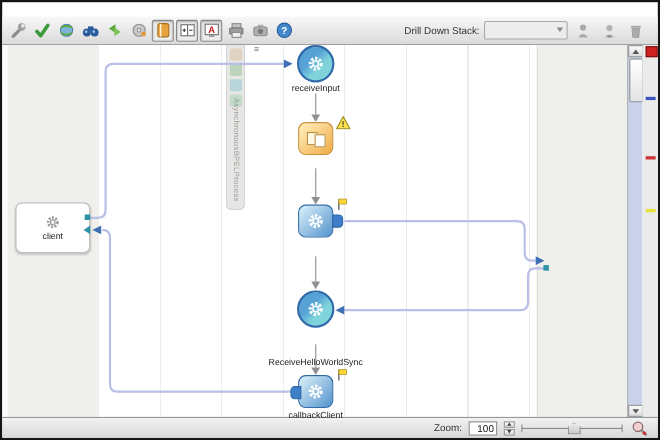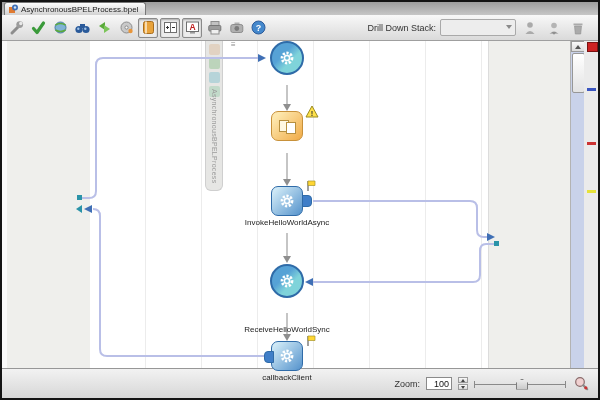--- a/index.html
+++ b/index.html
@@ -60,48 +60,38 @@
   
   .vscroll{position:absolute;left:568px;top:0;width:14px;bottom:0;background:#c9d2ea;border-left:1px solid #b3b3b3;box-sizing:border-box;}
   .sbtn{position:absolute;left:0;width:14px;height:11px;background:linear-gradient(#fafafa,#dcdcdc);border:1px solid #9a9a9a;box-sizing:border-box;display:flex;align-items:center;justify-content:center;}
   .sthumb{position:absolute;left:1px;top:12px;width:11px;height:38px;background:linear-gradient(#ffffff,#e3e3e3);border:1px solid #979797;border-radius:2px;}
   .tri-up{width:0;height:0;border-left:3.5px solid transparent;border-right:3.5px solid transparent;border-bottom:4.5px solid #555;}
   .tri-dn{width:0;height:0;border-left:3.5px solid transparent;border-right:3.5px solid transparent;border-top:4.5px solid #555;}
   .markerbar{position:absolute;left:582px;top:0;width:14px;bottom:0;background:#ebebeb;}
   .mark{position:absolute;left:3px;width:9px;}
 
   
-  .statusbar{position:absolute;left:0;right:0;bottom:0;height:30px;background:linear-gradient(#f2f2f2,#d7d7d7);
+  .statusbar{position:absolute;left:0;right:0;bottom:0;height:19px;background:linear-gradient(#f2f2f2,#d7d7d7);
              border-top:1px solid #979797;display:flex;align-items:center;justify-content:flex-end;gap:6px;padding:0 8px;box-sizing:border-box;margin-top:28px;}
   .zoom-label{font-size:9px;color:#333;}
   .spinval{width:26px;height:13px;background:#fff;border:1px solid #8a8a8a;font-size:9px;color:#111;text-align:right;padding-right:2px;line-height:13px;box-sizing:border-box;}
   .spinbtns{display:flex;flex-direction:column;gap:1px;}
   .spinbtn{width:10px;height:6px;background:linear-gradient(#fafafa,#d8d8d8);border:1px solid #9a9a9a;box-sizing:border-box;display:flex;align-items:center;justify-content:center;padding:0;}
   .spinbtn .t{width:0;height:0;border-left:2.5px solid transparent;border-right:2.5px solid transparent;}
   .slider{position:relative;width:92px;height:14px;}
   .slider .track{position:absolute;left:0;right:0;top:7px;height:1px;background:#8a8a8a;}
   .slider .cap{position:absolute;top:4px;width:1px;height:7px;background:#8a8a8a;}
   .slider .thumb{position:absolute;left:42px;top:2px;width:12px;height:11px;background:linear-gradient(#efefef,#c7c7c7);
                  clip-path:polygon(50% 0,100% 38%,100% 100%,0 100%,0 38%);box-shadow:inset 0 0 0 1px #7d7d7d;}
 </style>
 </head>
 <body>
 
 <div class="screen">
 
-  <div class="tabbar">
-    <div class="tab">
-      <svg width="9" height="10" viewBox="0 0 9 10">
-        <rect x="0" y="3" width="6" height="6" fill="#e07a30"></rect>
-        <circle cx="6" cy="3.5" r="3" fill="#3f6fb5"></circle>
-        <circle cx="6" cy="3.5" r="1.2" fill="#cfe3f7"></circle>
-      </svg>
-      <span>AsynchronousBPELProcess.bpel</span>
-    </div>
-  </div>
 
   <div class="toolbar">
     <button class="tbtn">
       <svg width="17" height="17" viewBox="0 0 17 17">
         <path d="M4 14 L10 8" stroke="#8d8d8d" stroke-width="3" stroke-linecap="round"></path>
         <circle cx="11.7" cy="5.6" r="3.4" fill="#9c9c9c"></circle>
           <circle cx="12.8" cy="4.5" r="1.7" fill="#e9e9e9"></circle>
       </svg>
     </button>
     <button class="tbtn">
@@ -239,31 +229,39 @@
       <path d="M285 44 V63" stroke="#a6a6a6" stroke-width="1.3"></path>
       <polygon points="285,70 281,63 289,63" fill="#8f8f8f"></polygon>
       <path d="M285 112 V138" stroke="#a6a6a6" stroke-width="1.3"></path>
       <polygon points="285,145 281,138 289,138" fill="#8f8f8f"></polygon>
       <path d="M285 192 V215" stroke="#a6a6a6" stroke-width="1.3"></path>
       <polygon points="285,222 281,215 289,215" fill="#8f8f8f"></polygon>
       <path d="M285 272 V293" stroke="#a6a6a6" stroke-width="1.3"></path>
       <polygon points="285,300 281,293 289,293" fill="#8f8f8f"></polygon>
     </svg>
 
+    <div class="plink" style="left:12px;top:143px;width:66px;height:44px;">
+      <svg width="14" height="14" viewBox="0 0 20 20">
+        <circle cx="10" cy="10" r="6" fill="none" stroke="#9a9a9a" stroke-width="3.4" stroke-dasharray="2.6 1.8"></circle>
+        <circle cx="10" cy="10" r="3" fill="none" stroke="#9a9a9a" stroke-width="1.6"></circle>
+      </svg>
+      <span class="plabel">client</span>
+    </div>
     <div class="conn-sq" style="left:75px;top:154px;"></div>
     <div class="conn-tri-l" style="left:74px;top:164px;"></div>
 
     <div class="conn-sq" style="left:492px;top:200px;"></div>
 
     <div class="node-circle" style="left:268px;top:0px;">
       <svg width="18" height="18" viewBox="0 0 20 20">
         <circle cx="10" cy="10" r="5.5" fill="none" stroke="#fff" stroke-width="3.2" stroke-dasharray="2.4 1.7"></circle>
         <circle cx="10" cy="10" r="2.8" fill="none" stroke="#fff" stroke-width="1.6"></circle>
       </svg>
     </div>
+    <div class="node-label" style="top:35px;">receiveInput</div>
 
     <div class="node-assign" style="left:269px;top:70px;">
       <div class="pagework">
         <div class="pg" style="left:1px;top:1px;"></div>
         <div class="pg" style="left:8px;top:3px;background:#fff;"></div>
       </div>
     </div>
     <svg class="warn" style="left:303px;top:64px;" width="14" height="13" viewBox="0 0 14 13">
       <path d="M7 1 L13 12 H1 Z" fill="#ffe14a" stroke="#9a8a20"></path>
       <text x="7" y="10.5" text-anchor="middle" font-size="7.5" font-weight="bold" fill="#333" font-family="Liberation Sans, sans-serif">!</text>
@@ -273,21 +271,20 @@
       <svg width="18" height="18" viewBox="0 0 20 20">
         <circle cx="10" cy="10" r="5.5" fill="none" stroke="#fff" stroke-width="3.2" stroke-dasharray="2.4 1.7"></circle>
         <circle cx="10" cy="10" r="2.8" fill="none" stroke="#fff" stroke-width="1.6"></circle>
       </svg>
     </div>
     <div class="nub" style="left:300px;top:154px;border-radius:0 4px 4px 0;"></div>
     <svg class="flag" style="left:303px;top:138px;" width="12" height="13" viewBox="0 0 12 13">
       <path d="M3 2 V12" stroke="#777" stroke-width="1.4"></path>
       <path d="M3 2 H10 V6.5 H3 Z" fill="#ffd633" stroke="#a8952a" stroke-width="0.7"></path>
     </svg>
-    <div class="node-label" style="top:177px;">InvokeHelloWorldAsync</div>
 
     <div class="node-circle" style="left:268px;top:223px;">
       <svg width="18" height="18" viewBox="0 0 20 20">
         <circle cx="10" cy="10" r="5.5" fill="none" stroke="#fff" stroke-width="3.2" stroke-dasharray="2.4 1.7"></circle>
         <circle cx="10" cy="10" r="2.8" fill="none" stroke="#fff" stroke-width="1.6"></circle>
       </svg>
     </div>
     <div class="node-label" style="top:259px;margin-top:25px;">ReceiveHelloWorldSync</div>
 
     <div class="node-square" style="left:269px;top:300px;">

